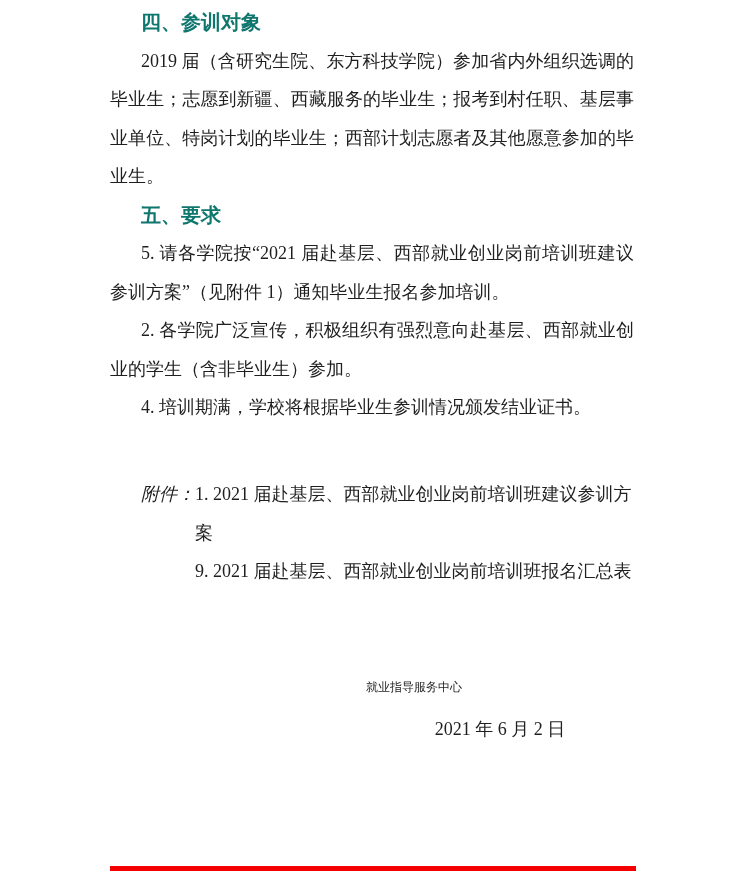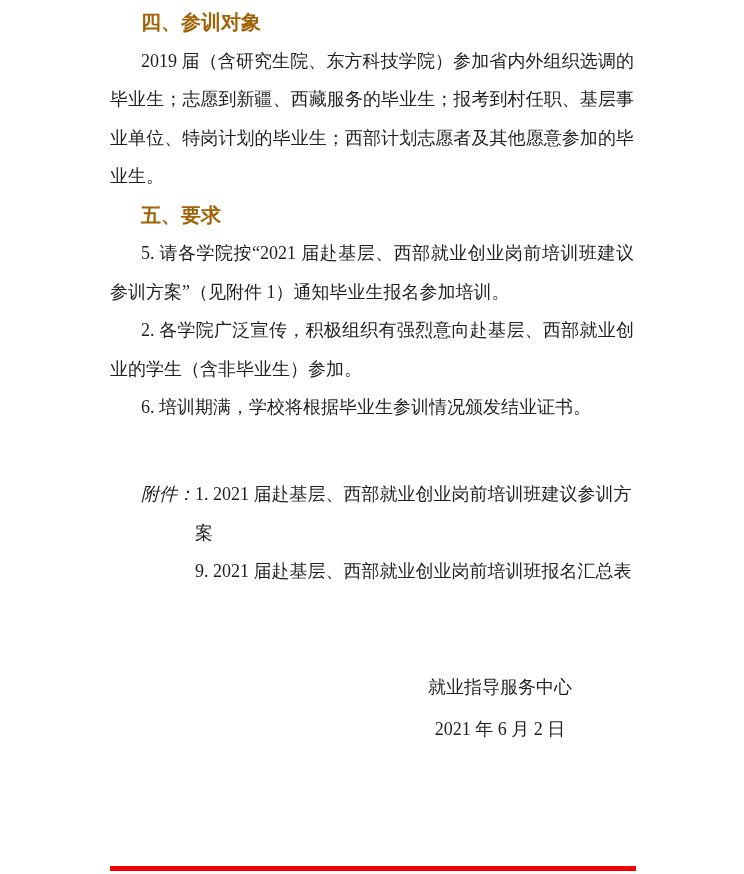--- a/index.html
+++ b/index.html
@@ -14,21 +14,21 @@
   }
   .content {
     position: absolute;
     top: 3px;
     left: 110px;
     width: 524px;
   }
   .heading {
     font-size: 20px;
     font-weight: bold;
-    color: #a16207;
+    color: #0f766e;
     text-indent: 31px;
     line-height: 38.5px;
     margin: 0;
   }
   .para {
     font-size: 18px;
     line-height: 38.5px;
     text-indent: 31px;
     text-align: justify;
     margin: 0;
@@ -49,22 +49,22 @@
   .attachments .label {
     white-space: nowrap;
     text-indent: 31px;
     font-style: italic;
   }
   .attachments .items { flex: 1; }
   .attachments .items div { line-height: 38.5px; }
   .signature-block {
     margin-top: 77px;
     margin-left: 256px;
-    text-align: center;
-    font-size: 18px;
+    text-align: left;
+    font-size: 12px;
     line-height: 38.5px;
   }
   .signature-date {
     margin-top: 4px;
     margin-left: 256px;
     text-align: center;
     font-size: 18px;
     line-height: 38.5px;
   }
   .red-divider {
@@ -86,21 +86,21 @@
 
     <p class="para">2019 届（含研究生院、东方科技学院）参加省内外组织选调的毕业生；志愿到新疆、西藏服务的毕业生；报考到村任职、基层事业单位、特岗计划的毕业生；西部计划志愿者及其他愿意参加的毕业生。</p>
 
     <div class="heading">五、要求</div>
 
     <p class="para">5. 请各学院按“2021 届赴基层、西部就业创业岗前培训班建议参训方案”（见附件 1）通知毕业生报名参加培训。</p>
 
     <p class="para">2. 各学院广泛宣传，积极组织有强烈意向赴基层、西部就业创业的学生（含非毕业生）参加。</p>
 
 
-    <p class="para">6. 培训期满，学校将根据毕业生参训情况颁发结业证书。</p>
+    <p class="para">4. 培训期满，学校将根据毕业生参训情况颁发结业证书。</p>
 
 
     <div class="attachments">
       <span class="label">附件：</span>
       <div class="items">
         <div>1. 2021 届赴基层、西部就业创业岗前培训班建议参训方案</div>
         <div>9. 2021 届赴基层、西部就业创业岗前培训班报名汇总表</div>
       </div>
     </div>
 

